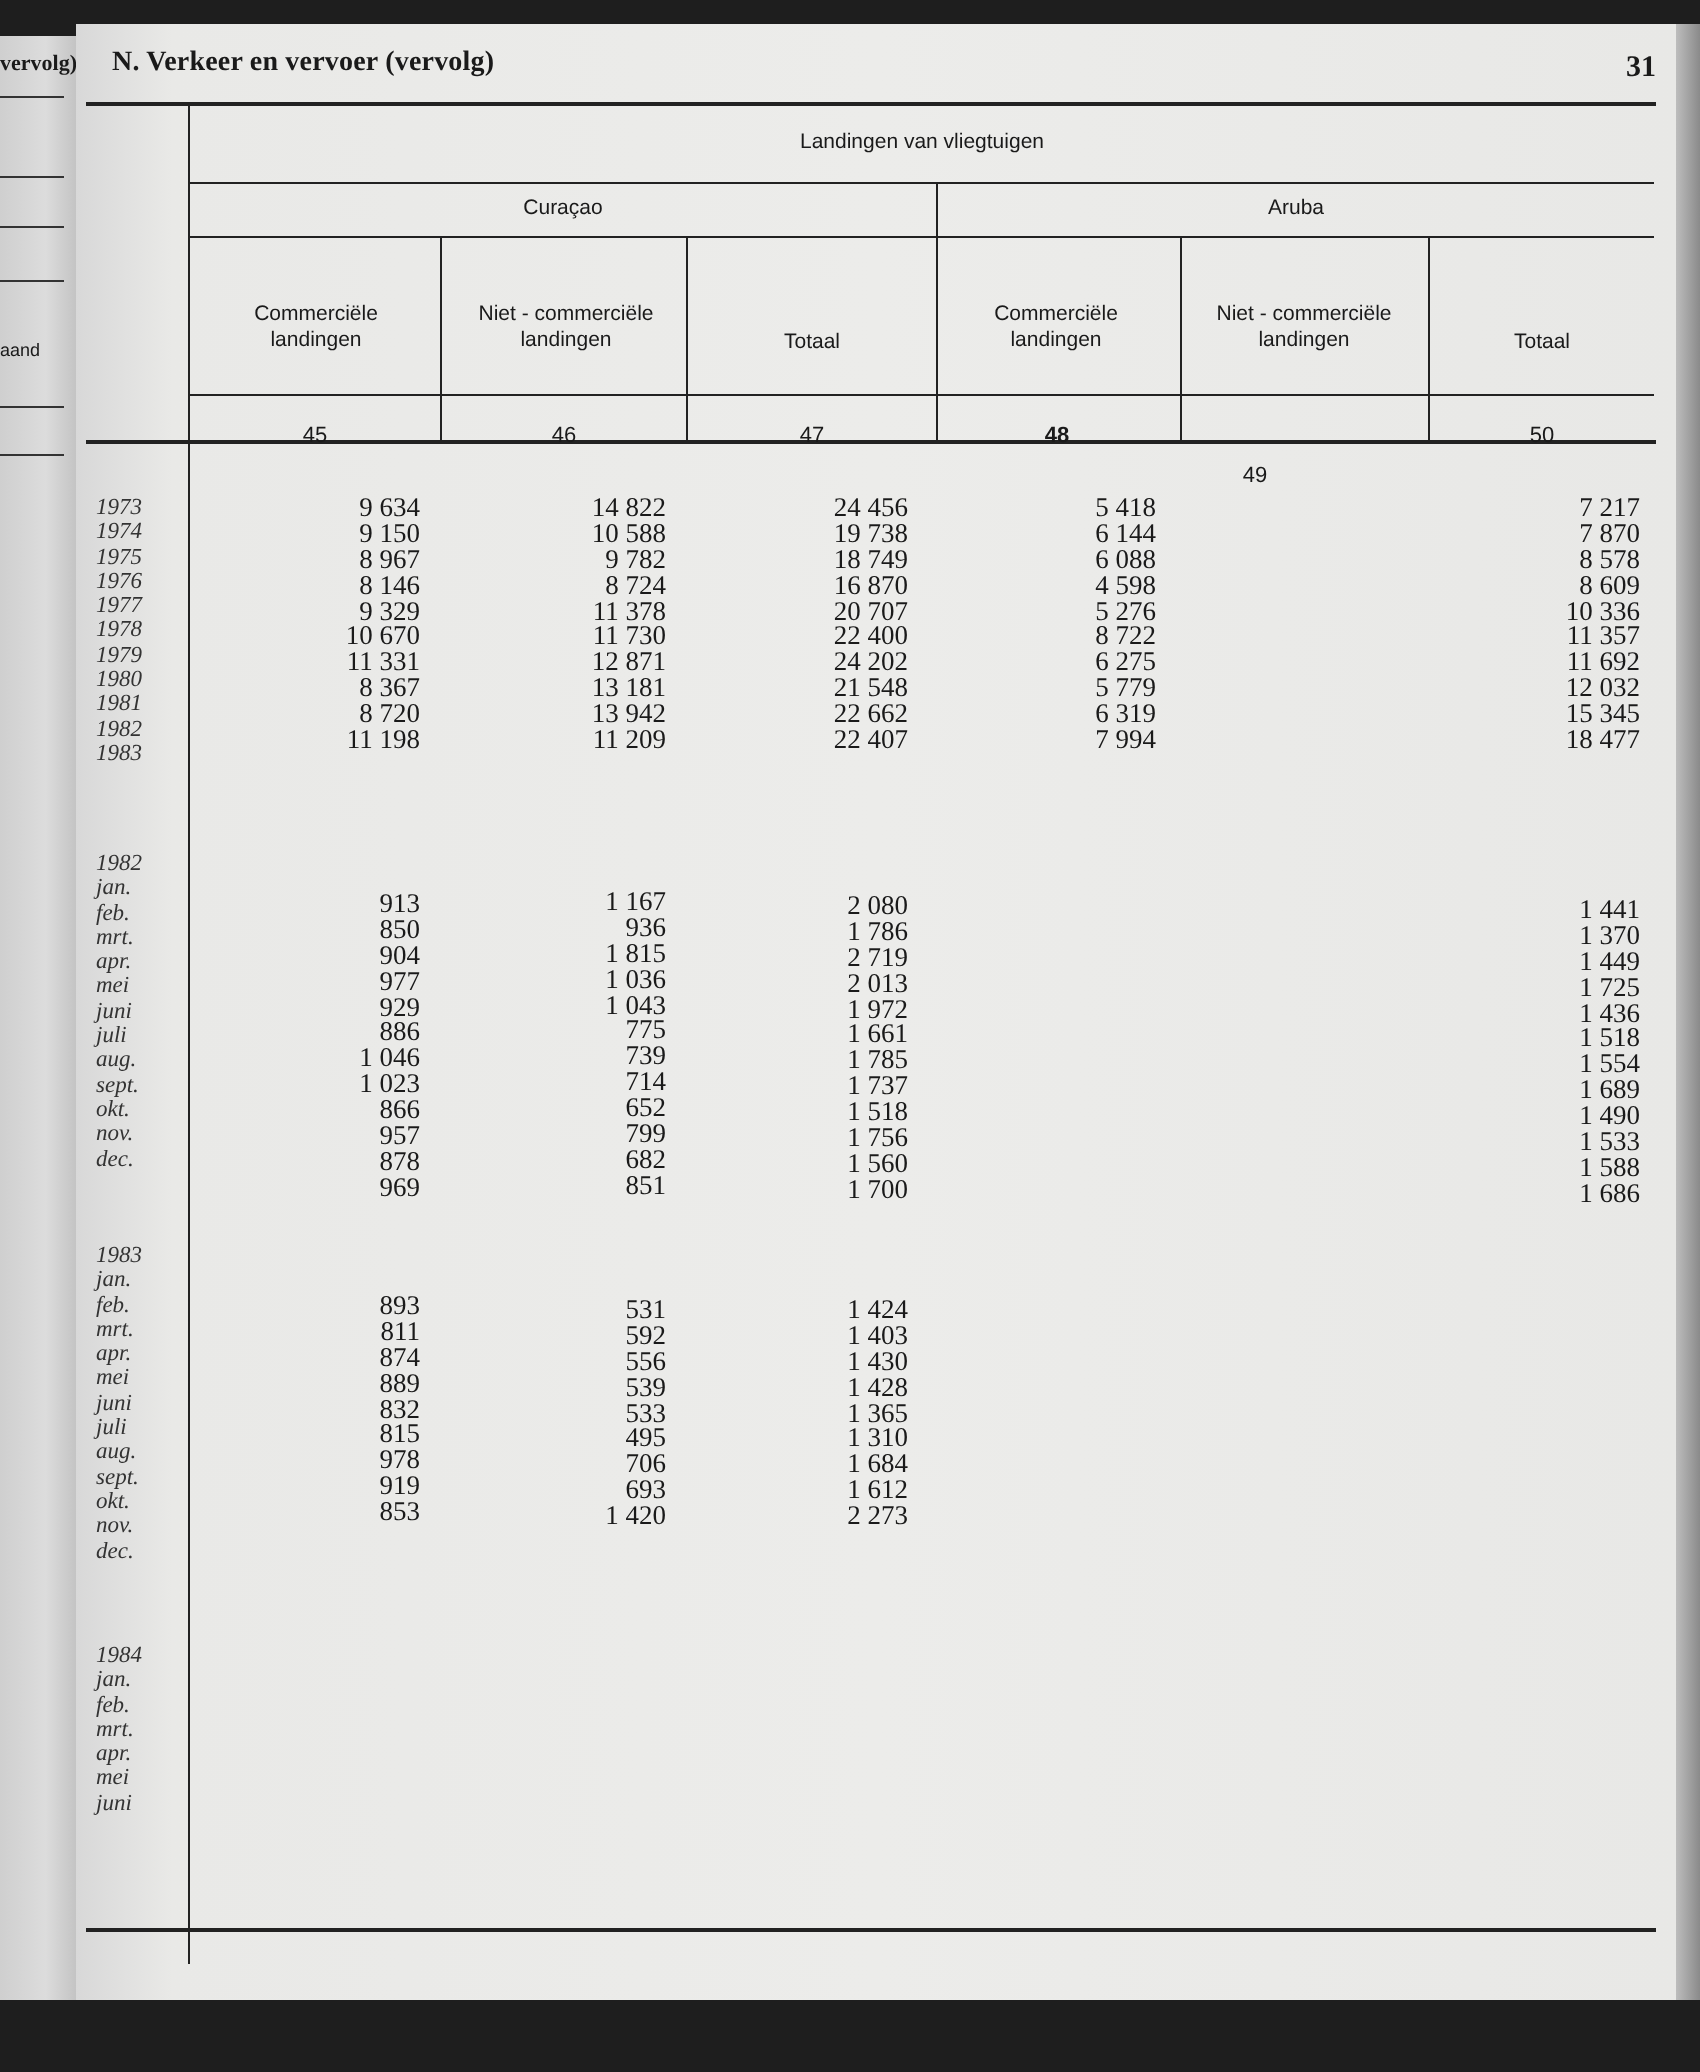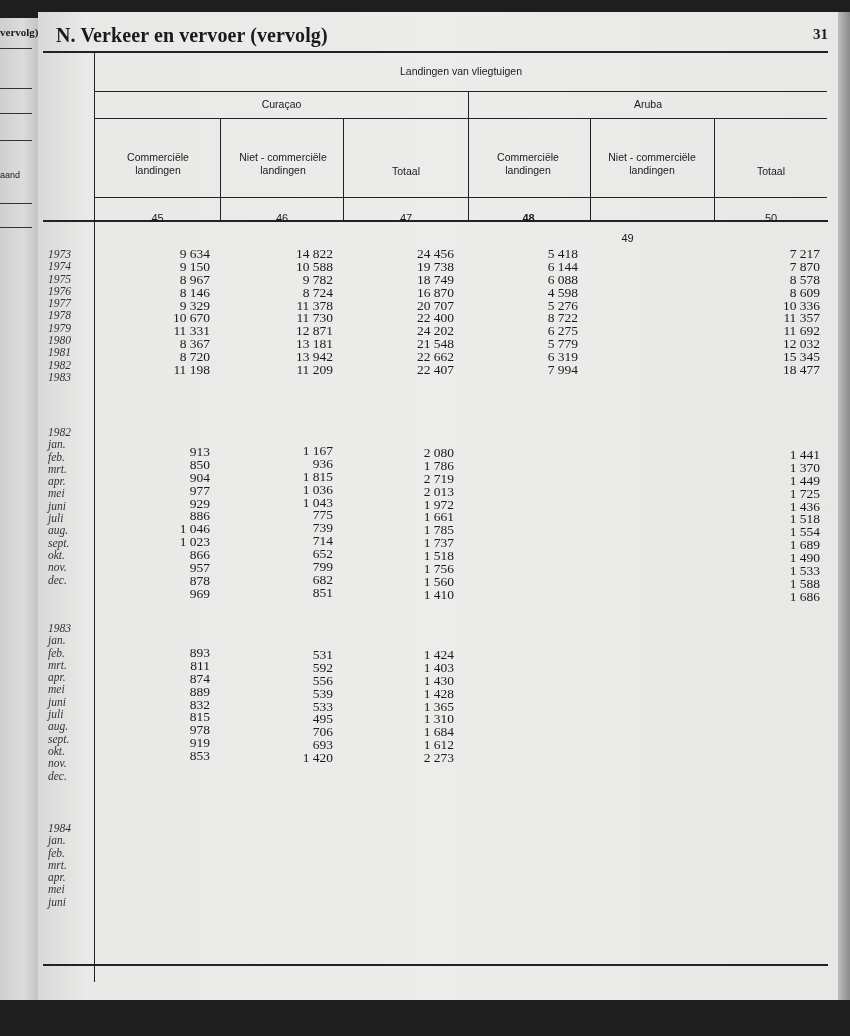--- a/index.html
+++ b/index.html
@@ -15,21 +15,21 @@
   }
   .prev-page .frag-title { position:absolute; left:0; top:8px; font-size:11px; font-weight:bold; }
   .prev-page .rule { position:absolute; left:0; width:32px; border-top:1.5px solid #333; }
   .prev-page .frag-label { position:absolute; left:0; top:152px; font-family:"Liberation Sans",sans-serif; font-size:9px; }
   .prev-page .frag-nums { position:absolute; left:0; top:245px; font-size:10px; line-height:11.5px; text-align:right; width:20px;padding-left:44px; }
   .page {
     position:absolute; left:38px; top:12px; width:800px; height:1000px;
     background:linear-gradient(90deg,#d8d8d8 0%,#e9e9e7 6%,#ececea 50%,#e8e8e6 100%);
   }
   .page-edge { position:absolute; left:838px; top:12px; width:12px; height:1000px; background:linear-gradient(90deg,#bdbdbd,#8a8a8a); }
-  .page-title { position:absolute; left:18px; top:12px; font-size:20px; font-weight:bold; letter-spacing:0.1px; }
+  .page-title { position:absolute; left:18px; top:12px; font-size:14px; font-weight:bold; letter-spacing:0.1px; }
   .page-number { position:absolute; right:10px; top:14px; font-size:15px; font-weight:bold; }
   .hline { position:absolute; border-top:2px solid #222; }
   .hline.thin { border-top-width:1.2px; }
   .vline { position:absolute; border-left:1.2px solid #222; }
   .hdr { position:absolute; font-family:"Liberation Sans",sans-serif; font-size:10.5px; text-align:center; line-height:13px; }
   .colnum { position:absolute; font-family:"Liberation Sans",sans-serif; font-size:11px; text-align:center; }
   .stub { position:absolute; left:10px; width:62px; font-style:italic; font-size:11.5px; line-height:12.3px; color:#333; }
   .stub div { white-space:nowrap; }
   .col { position:absolute; font-size:13.5px; line-height:12.9px; text-align:right; }
   .col div { white-space:nowrap; height:12.9px; }
@@ -217,21 +217,21 @@
       <div>1 786</div>
       <div>2 719</div>
       <div>2 013</div>
       <div>1 972</div>
       <div>1 661</div>
       <div>1 785</div>
       <div>1 737</div>
       <div>1 518</div>
       <div>1 756</div>
       <div>1 560</div>
-      <div>1 410</div>
+      <div>1 700</div>
   </div>
   <div class="col" style="left:710px; top:437px; width:72px;">
     <div>1 441</div>
       <div>1 370</div>
       <div>1 449</div>
       <div>1 725</div>
       <div>1 436</div>
       <div>1 518</div>
       <div>1 554</div>
       <div>1 689</div>

